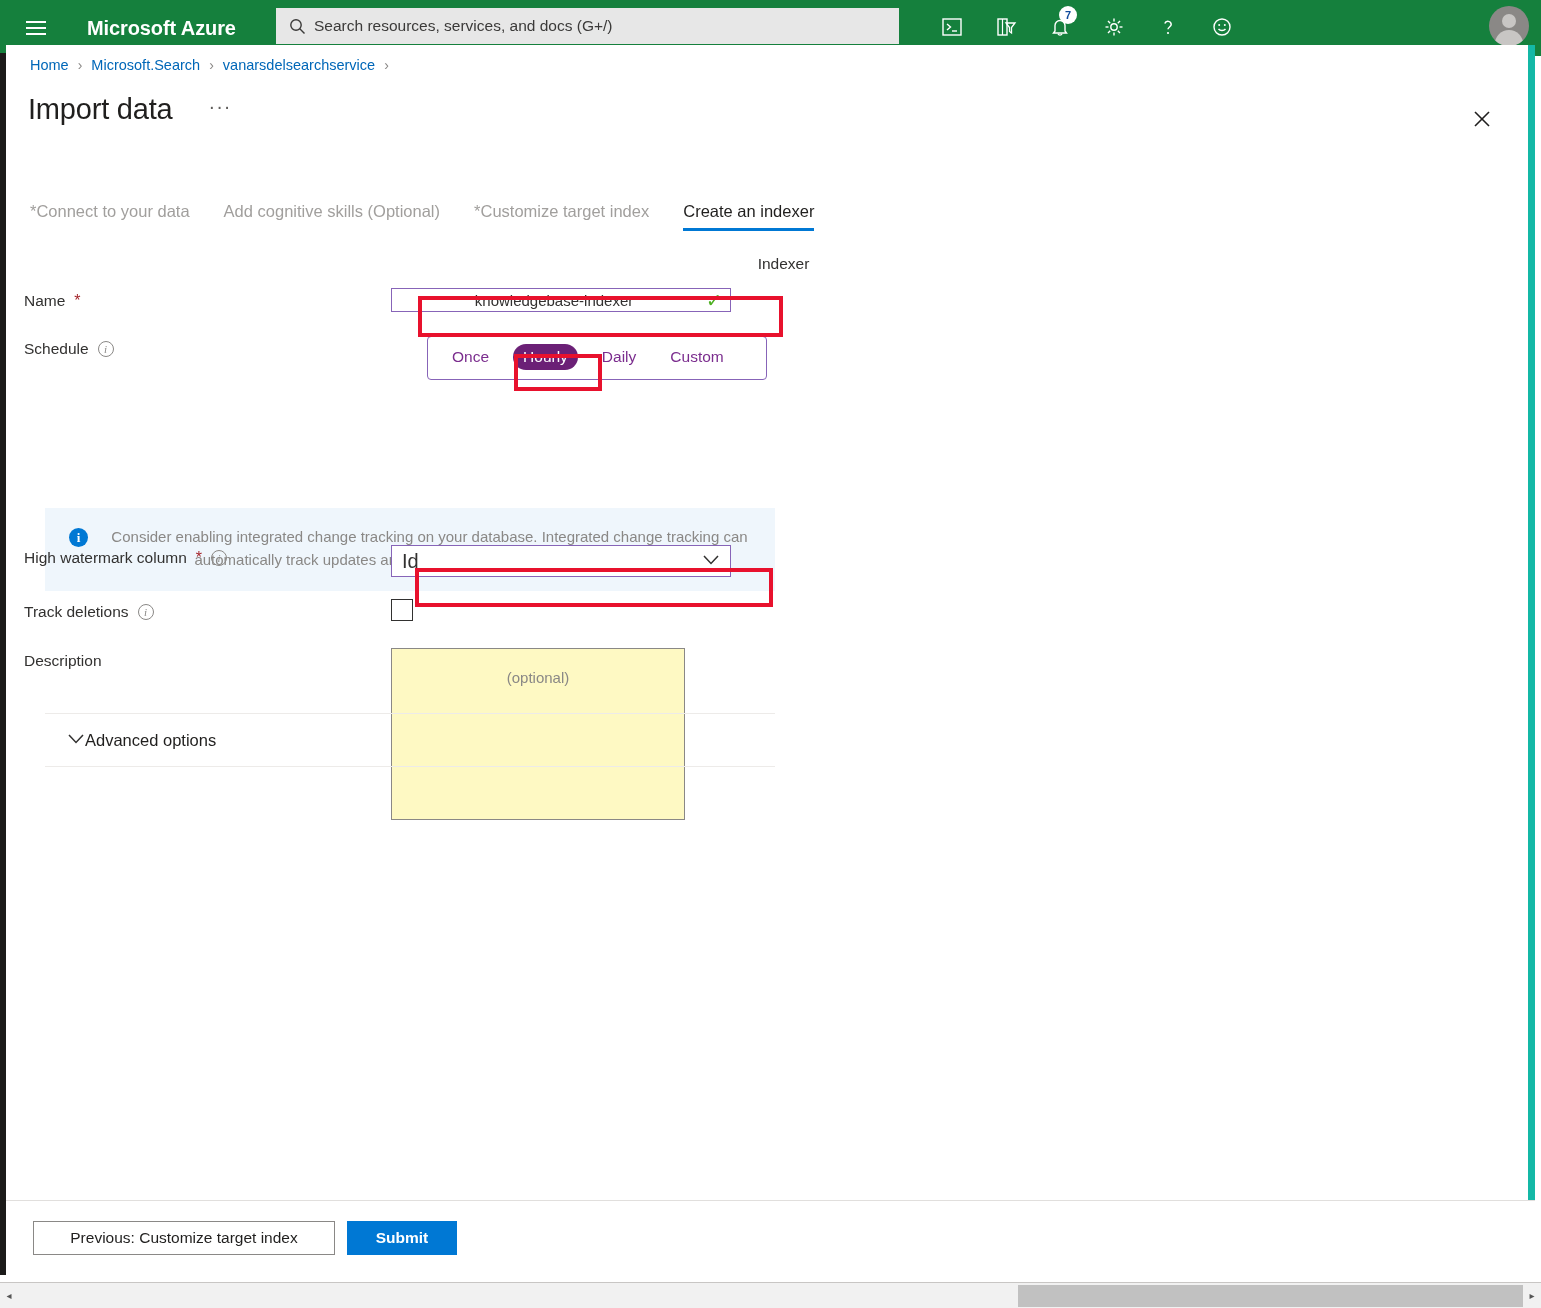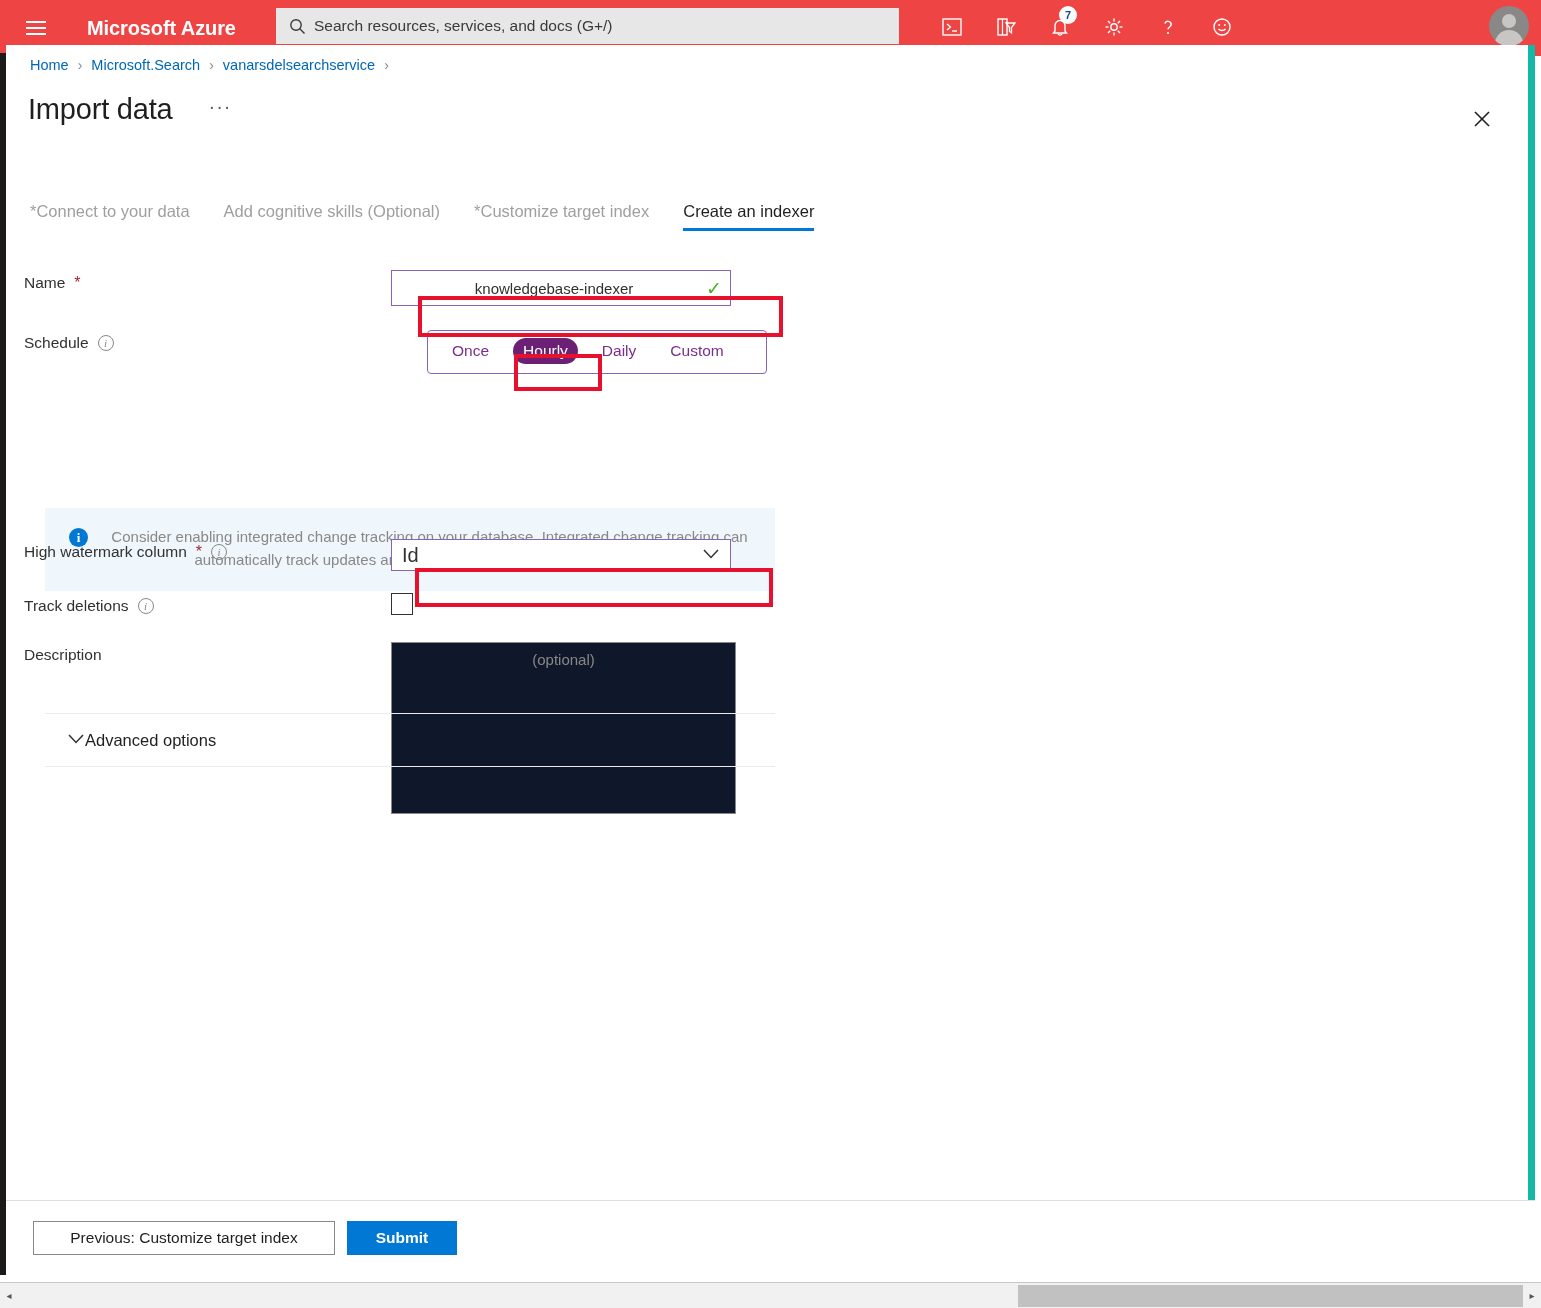--- a/index.html
+++ b/index.html
@@ -8,21 +8,21 @@
     width: 1541px; height: 1308px;
     background: #ffffff;
     font-family: "Liberation Sans", sans-serif;
     overflow: hidden;
   }
 
   
   .azure-bar {
     position: absolute; top: 0; left: 0;
     width: 1541px; height: 56px;
-    background: #ef4444;
+    background: #15803d;
     display: flex; align-items: center;
   }
   .hamburger {
     width: 48px; height: 53px;
     display: flex; flex-direction: column;
     align-items: center; justify-content: center;
     gap: 4px; margin-left: 12px; cursor: pointer;
   }
   .hamburger span {
     display: block; width: 20px; height: 2px; background: #ffffff;
@@ -158,21 +158,21 @@
   .section-lbl {
     padding-left: 33px; font-size: 15.5px; color: #323130;
   }
 
   
   .anno {
     position: absolute; border: 4px solid #e8112d; pointer-events: none;
   }
 
   .txt-input {
-    width: 340px; height: 36px;
+    width: 340px; height: 24px;
     border: 1px solid #8764b8; background: #ffffff;
     display: flex; align-items: center;
     padding: 0 8px 0 10px; font-size: 15px; color: #323130;
   }
   .txt-input .val { flex: 1; }
   .checkmark { color: #4caf20; font-size: 19px; line-height: 1; }
 
   .pill-group {
     width: 340px;
     border: 1px solid #8764b8; border-radius: 4px;
@@ -194,23 +194,23 @@
     padding: 0 10px; font-size: 20px; color: #323130; cursor: pointer;
   }
   .chev { color: #323130; font-size: 13px; }
 
   .checkbox {
     width: 22px; height: 22px; border: 1.5px solid #323130;
     background: #ffffff; cursor: pointer;
   }
 
   .textarea {
-    width: 345px; height: 172px;
-    border: 1px solid #8a8886; background: #0f172a;
-    padding: 8px 10px; font-size: 15px; color: #8a8886;
+    width: 294px; height: 172px;
+    border: 1px solid #8a8886; background: #fef9c3;
+    padding: 20px 10px; font-size: 15px; color: #8a8886;
   }
 
   .infobar {
     position: absolute; left: 39px; top: 253px;
     width: 730px; height: 83px;
     background: #eff6fc;
     display: flex; align-items: flex-start;
     padding: 18px 20px 0 24px; gap: 16px;
   }
   .info-circle {
@@ -390,20 +390,21 @@
     <div class="tab">
       <span class="req">*</span><span>Customize target index</span>
     </div>
     <div class="tab active">
       <span>Create an indexer</span>
     </div>
   </div>
 
   <div class="form">
 
+    <div class="section-lbl">Indexer</div>
 
     <div class="row" style="margin-top:15px;">
       <div class="lbl">
         <span>Name</span>
         <span class="req-star">*</span>
       </div>
       <div class="txt-input">
         <span class="val">knowledgebase-indexer</span>
         <span class="checkmark">✓</span>
       </div>

